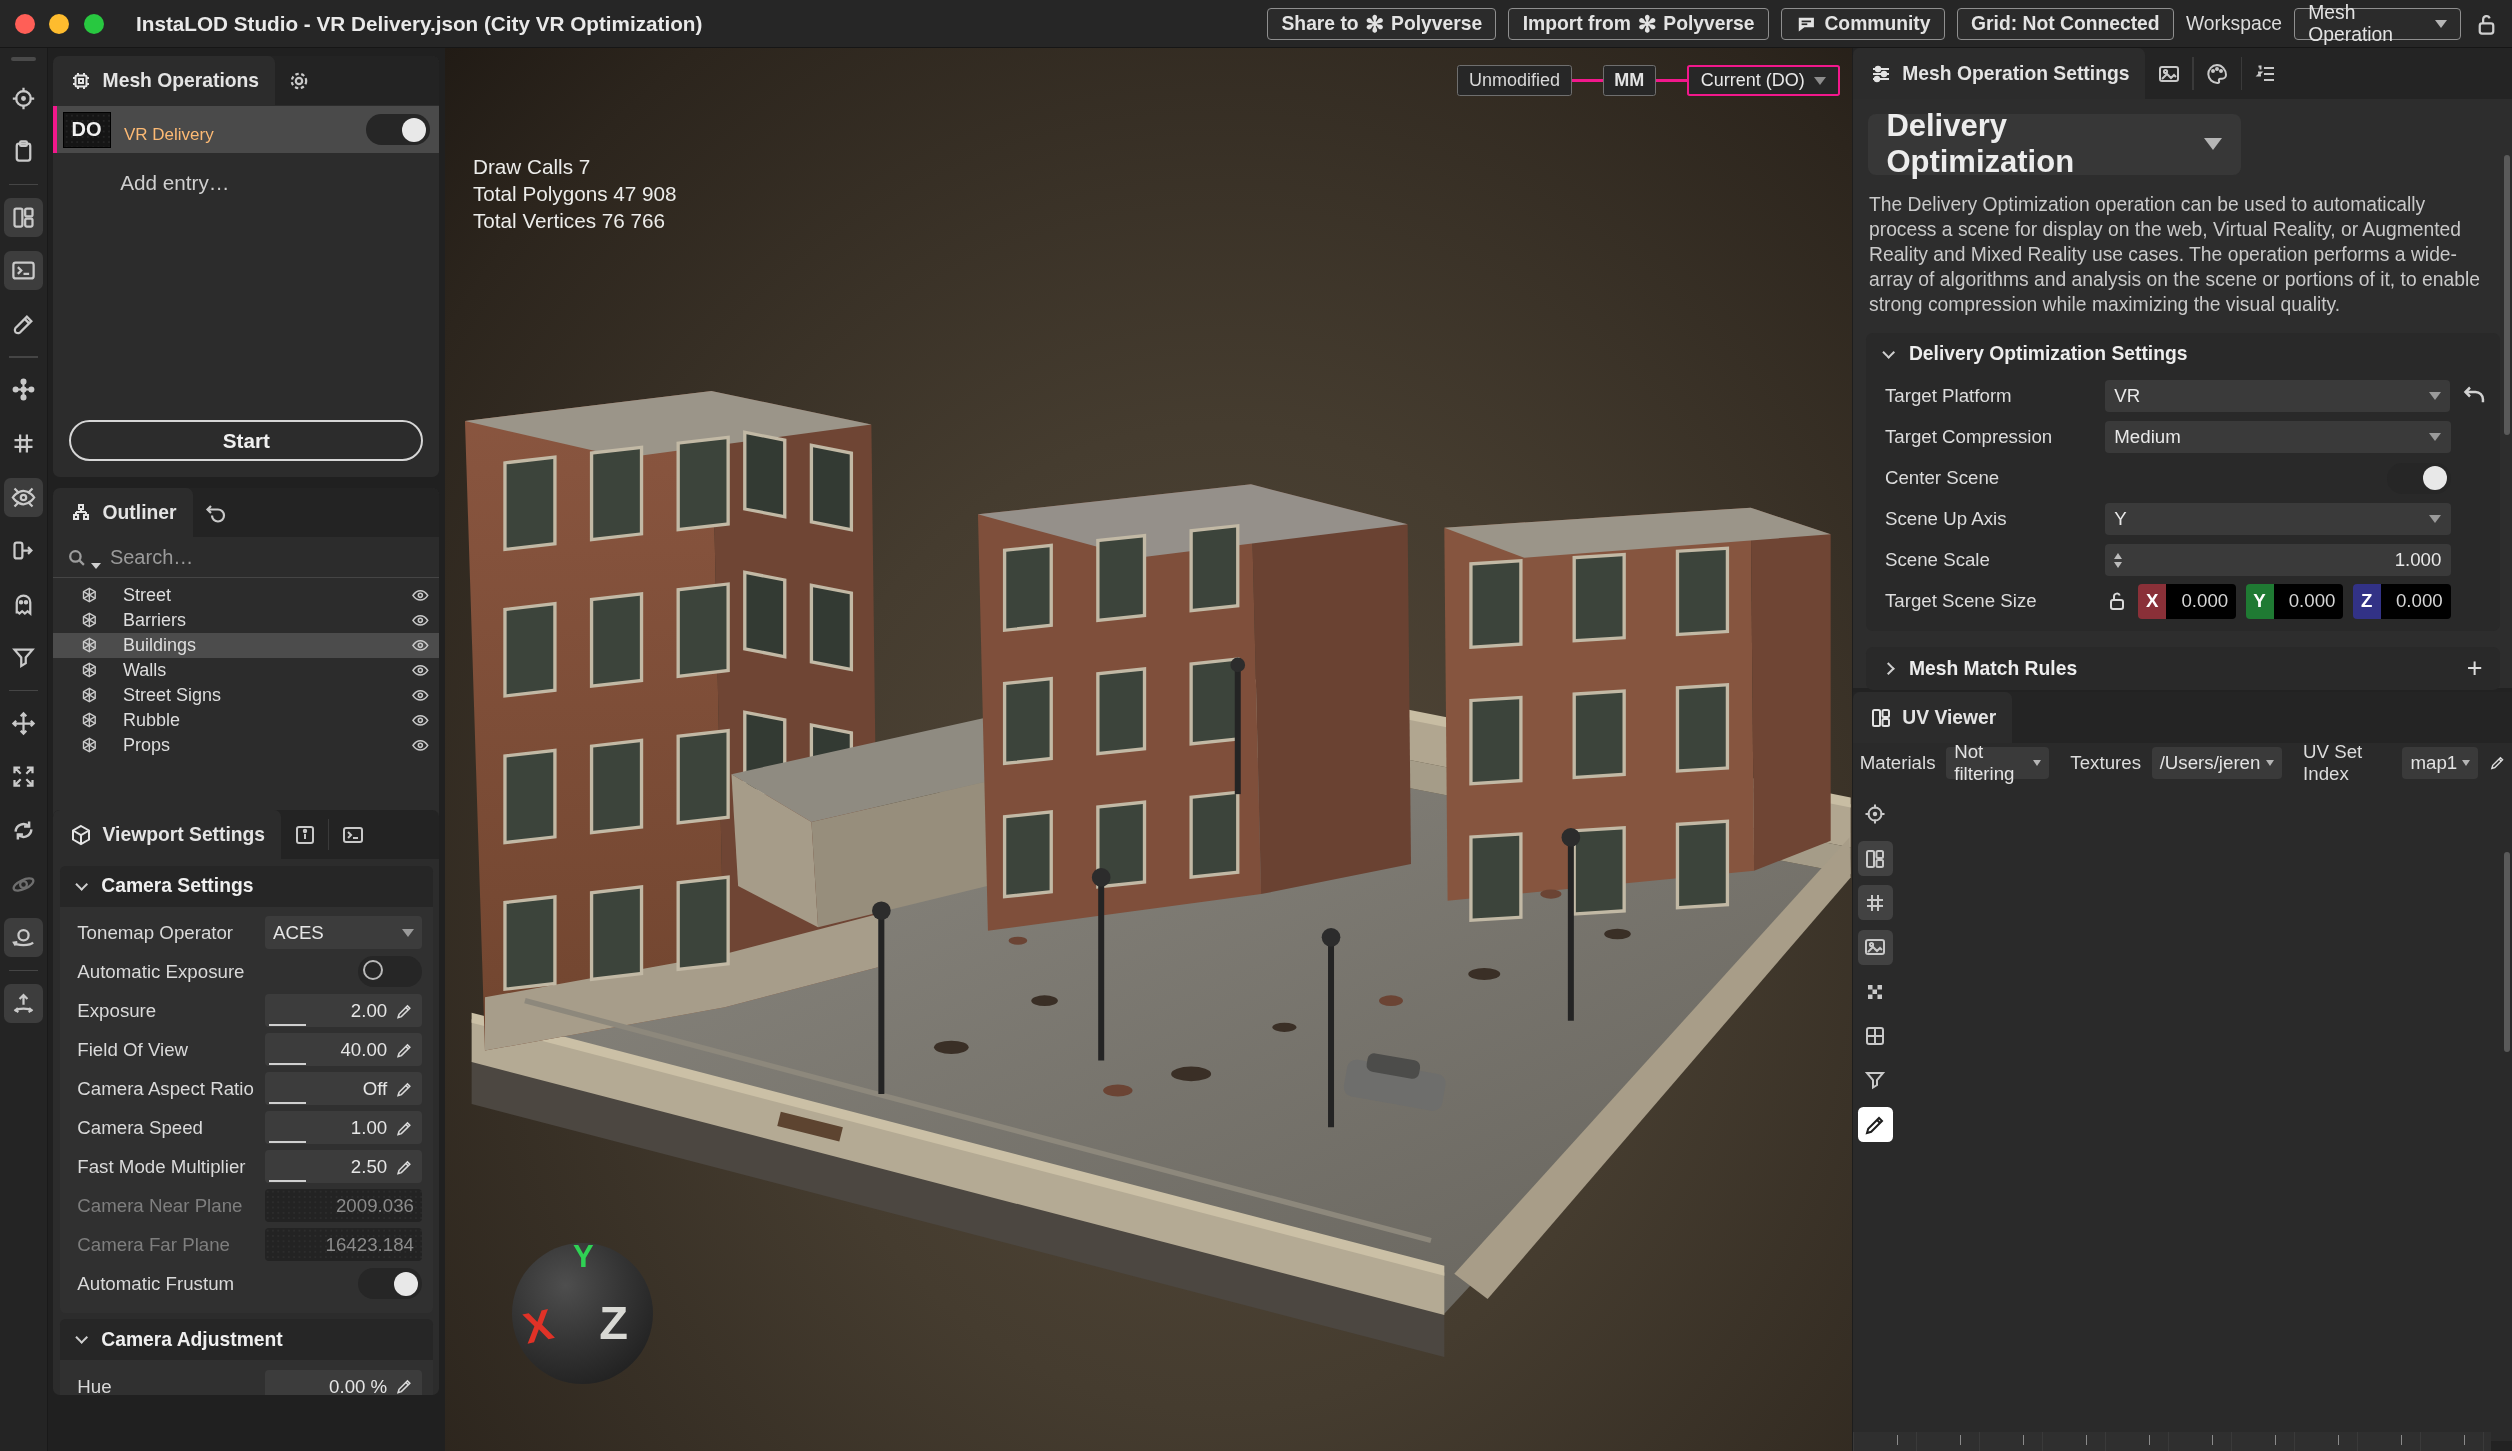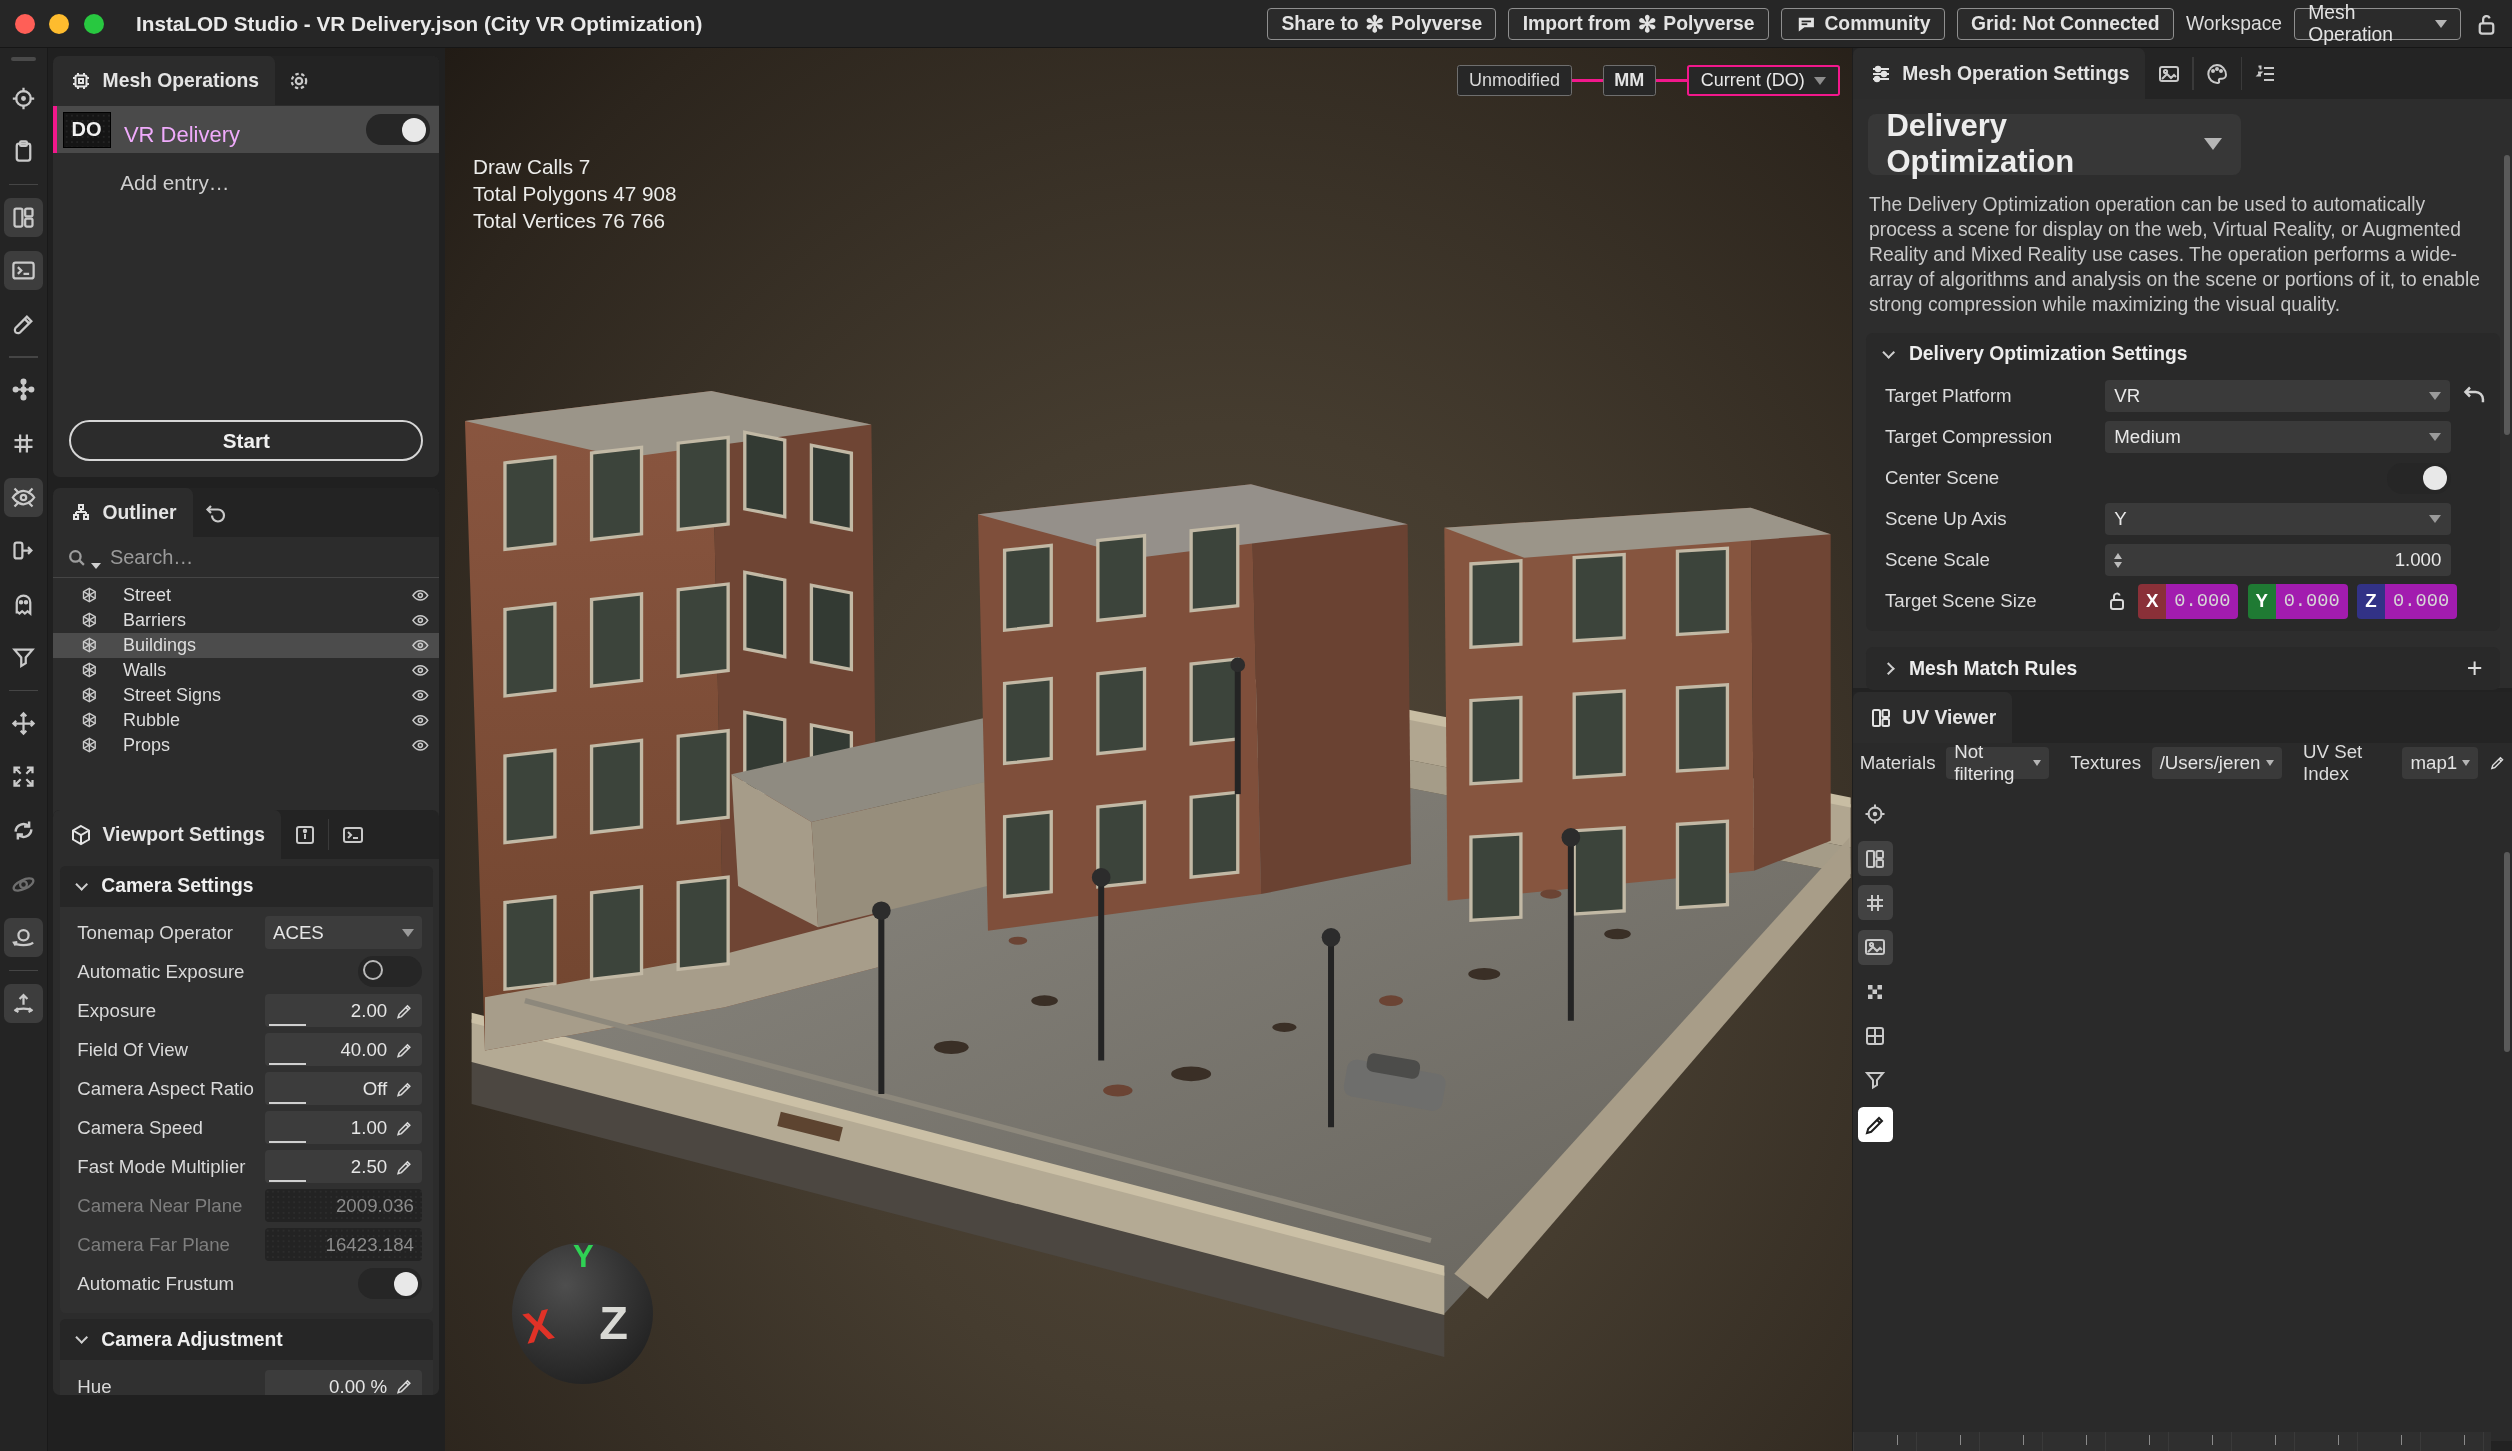--- a/index.html
+++ b/index.html
@@ -38,21 +38,21 @@
   .tab svg, .tabicon svg { width:24px; height:24px; }
   .tabicon { display:flex; align-items:center; justify-content:center; width:47px; color:#c9c9c9; }
   .tabdiv { width:1.3px; background:#3a3a3a; margin:9.3px 0; }
 
   
   .mo-entry { height:47px; margin-top:1.3px; background:#4a4a4a; display:flex; align-items:center; position:relative; }
   .mo-entry .bar { position:absolute; left:0; top:0; bottom:0; width:3.3px; background:#f2188c; }
   .do-badge { margin-left:9.3px; width:48px; height:36px; background:#151515; border:0.7px solid #000;
     background-image:radial-gradient(#242424 1.3px, transparent 1.3px); background-size:5.3px 5.3px;
     color:#f0f0f0; font-weight:bold; font-size:20px; display:flex; align-items:center; justify-content:center; }
-  .mo-name { margin-left:13.3px; font-size:22px; color:#f0abfc; flex:1;margin-top:11px; }
+  .mo-name { margin-left:13.3px; font-size:17px; color:#fdba74; flex:1;margin-top:11px; }
   .toggle { width:64px; height:31px; border-radius:15.3px; background:#262626; position:relative; flex:none; }
   .toggle .knob { position:absolute; top:3.3px; width:24px; height:24px; border-radius:50%; }
   .toggle.on .knob { right:4px; background:#e8e8e8; }
   .toggle.off .knob { left:5.3px; background:transparent; border:2.7px solid #b9b9b9; width:20px; height:20px; }
   .add-entry { margin:17.3px 0 0 67px; font-size:20.7px; color:#cfcfcf; }
   .start-btn { position:absolute; left:16px; right:16px; bottom:16px; height:41px; border:2px solid #d6d6d6;
     border-radius:21.3px; display:flex; align-items:center; justify-content:center; font-size:20.7px; font-weight:bold; color:#f0f0f0; }
 
   
   .searchrow { height:41px; display:flex; align-items:center; gap:9.3px; padding:0 12px;
@@ -123,22 +123,22 @@
   .rctl { flex:1; height:32px; background:#3a3a3a; border-radius:4px; display:flex; align-items:center;
     padding:0 9.3px; font-size:18.7px; color:#e8e8e8; }
   .rctl.dd { justify-content:space-between; }
   .rctl.num { justify-content:flex-end; }
   .resetic { width:27px; height:27px; margin-left:10.7px; color:#d2d2d2; flex:none; }
   .spin { display:flex; flex-direction:column; gap:2.7px; margin-right:auto; }
   .spin i { width:0; height:0; border-left:4.7px solid transparent; border-right:4.7px solid transparent; display:block; }
   .spin .up { border-bottom:6px solid #bbb; } .spin .dn { border-top:6px solid #bbb; }
   .axis-badge { width:28px; height:35px; display:flex; align-items:center; justify-content:center;
     font-size:18.7px; font-weight:bold; color:#fff; flex:none; }
-  .axis-field { width:75px; height:35px; background:#a21caf; display:flex; align-items:center;
-    justify-content:flex-end; padding:0 8px; font-size:18.7px; border-radius:0 4px 4px 0;font-family:Liberation Mono, monospace; }
+  .axis-field { width:75px; height:35px; background:#000000; display:flex; align-items:center;
+    justify-content:flex-end; padding:0 8px; font-size:18.7px; border-radius:0 4px 4px 0; }
   .lockic { width:24px; height:24px; color:#d9d9d9; margin-right:9.3px; flex:none; }
 
   
   .uv-controls { height:39px; display:flex; align-items:center; gap:10.7px; padding:0 6.7px; font-size:18.7px; color:#dcdcdc; }
   .uv-dd { height:32px; background:#3a3a3a; border-radius:4px; display:flex; align-items:center; gap:5.3px;
     padding:0 8px; font-size:18.7px; color:#e3e3e3; }
   .uv-dd .caret { border-left-width:4.7px; border-right-width:4.7px; border-top-width:6px; }
   #uv-main { position:absolute; left:0; top:740px; width:638px; height:613px; background:#2f2f2f;
     background-image:linear-gradient(90deg,#3a3a3a 0.7px,transparent 0.7px),linear-gradient(0deg,#3a3a3a 0.7px,transparent 0.7px);
     background-size:63px 63px; overflow:hidden; }

